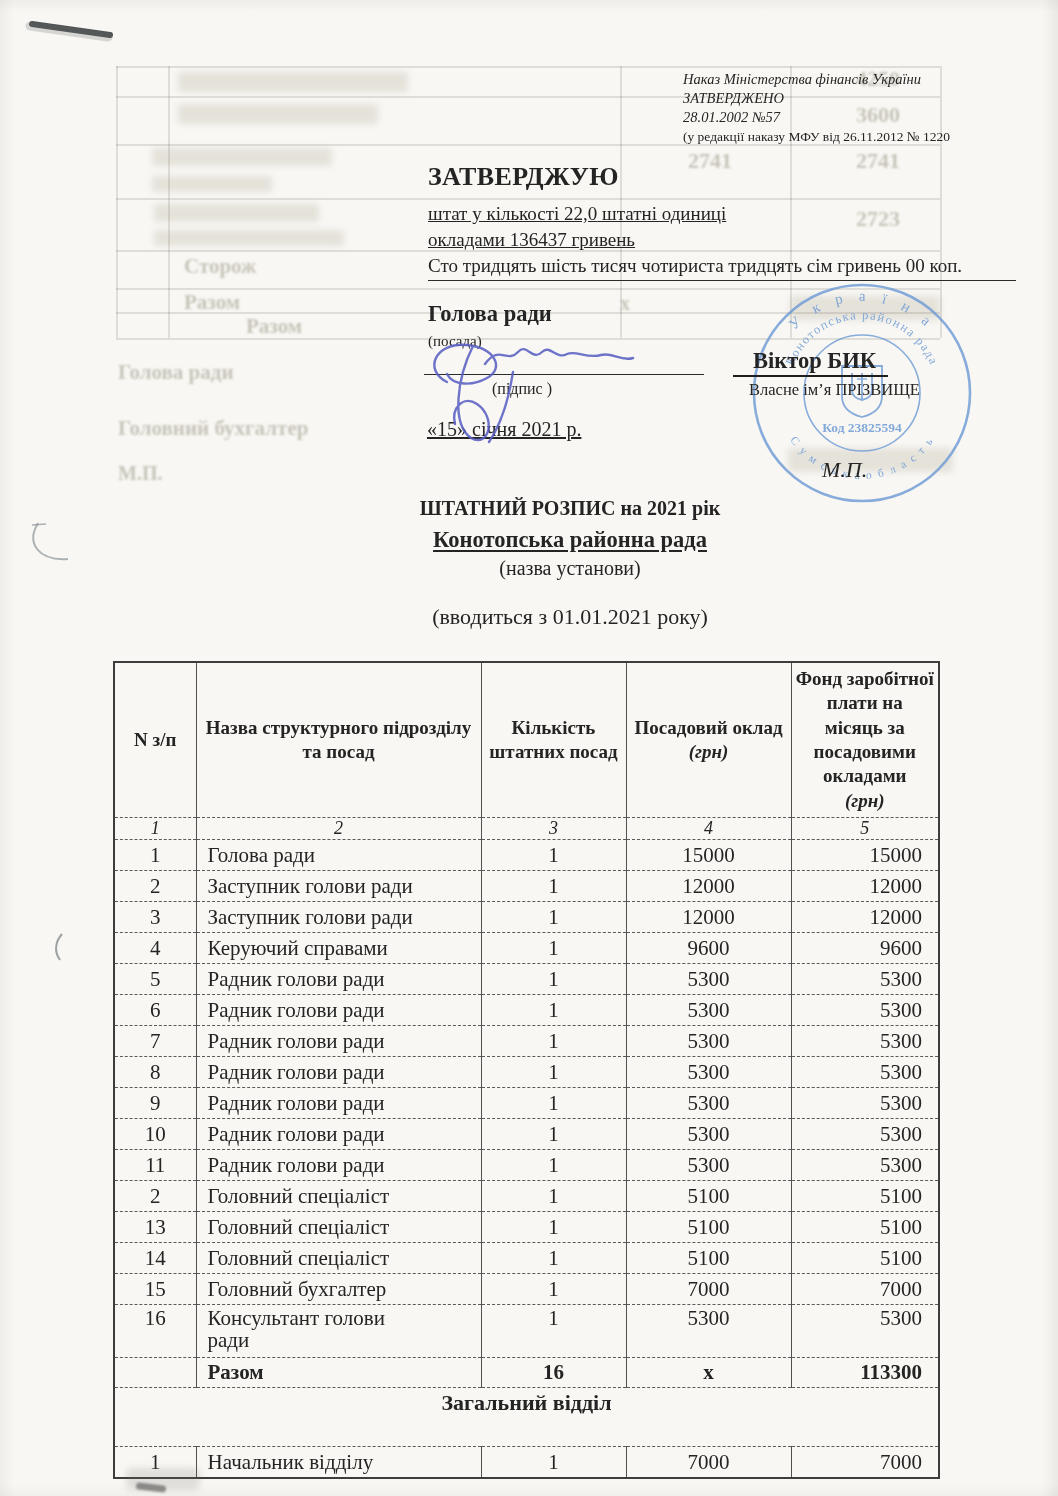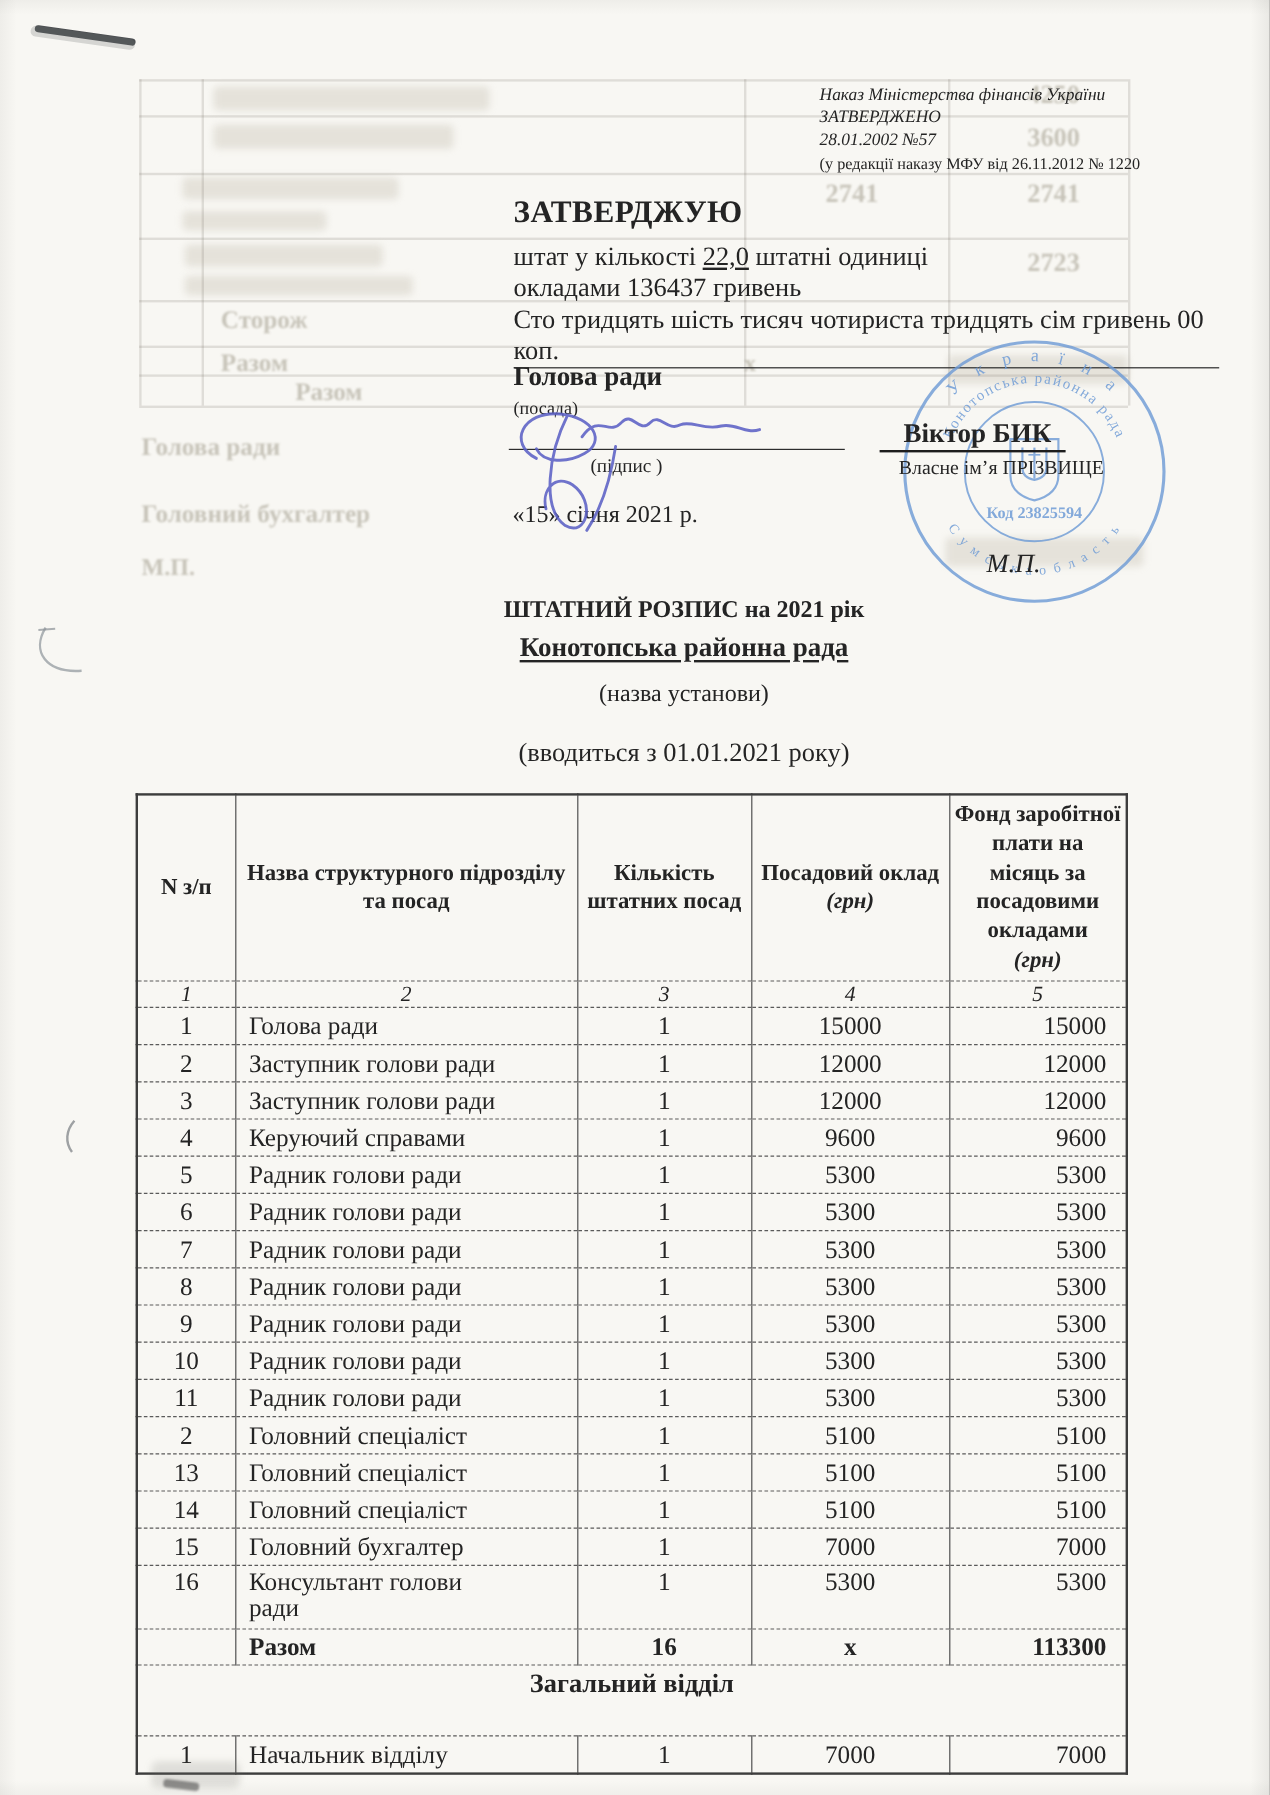--- a/index.html
+++ b/index.html
@@ -31,41 +31,41 @@
   
   .artifact{position:absolute;z-index:6;pointer-events:none;}
 
   
   .content{position:absolute;inset:0;z-index:3;}
   .approved{left:683px;top:70px;font-style:italic;font-size:14.5px;line-height:19px;width:345px;}
   .approved .l4{font-style:normal;font-size:13.5px;}
 
   .approve{left:428px;top:162px;width:600px;}
   .approve .hd{font-size:26px;font-weight:bold;letter-spacing:.4px;margin-bottom:9px;}
-  .approve .ln{font-size:22px;line-height:26px;}
+  .approve .ln{font-size:19px;line-height:26px;text-decoration:underline;}
   .approve .num-underline{text-decoration:underline;}
   .approve .underfull{display:inline-block;width:588px;border-bottom:1.7px solid #2a2a2a;padding-bottom:1px;}
 
   .who{left:428px;top:301px;}
   .who .role{font-size:22.5px;font-weight:bold;}
   .who .hint{font-size:15px;margin-top:6px;}
   .sigline{left:424px;top:374px;width:280px;border-top:1.7px solid #2c2c2c;height:0;}
   .sighint{left:492px;top:380px;font-size:16px;}
-  .dateline{left:427px;top:418px;font-size:20px;}
+  .dateline{left:427px;top:418px;font-size:20px;text-decoration:underline;}
 
   .signer{left:733px;top:348px;z-index:4;}
   .signer .name{display:inline-block;font-size:22.5px;font-weight:bold;border-bottom:2px solid #1d1d1d;padding:0 12px 1px 20px;}
   .signer .name-hint{font-size:16.5px;margin-top:3px;padding-left:16px;}
   .sealmark{left:822px;top:457px;font-style:italic;font-size:22px;z-index:4;}
 
   
   .title-wrap{left:170px;top:497px;width:800px;text-align:center;}
   .doc-title{font-size:20px;font-weight:bold;}
   .doc-org{font-size:22.5px;font-weight:bold;text-decoration:underline;text-underline-offset:3px;margin-top:7px;}
-  .org-hint{font-size:20px;margin-top:14px;text-align:center;}
+  .org-hint{font-size:20px;margin-top:4px;text-align:center;}
   .effective{font-size:22px;margin-top:24px;}
 
   
   .staff-table{
     position:absolute;left:113px;top:661px;width:825px;z-index:3;
     border-collapse:collapse;table-layout:fixed;
     font-family:"Liberation Serif","DejaVu Serif",serif;color:#242424;
   }
   .staff-table,.staff-table td,.staff-table th{border:1px solid #505050;}
   .staff-table td,.staff-table th{border-top:1px dashed #5a5a5a;border-bottom:1px dashed #5a5a5a;}

